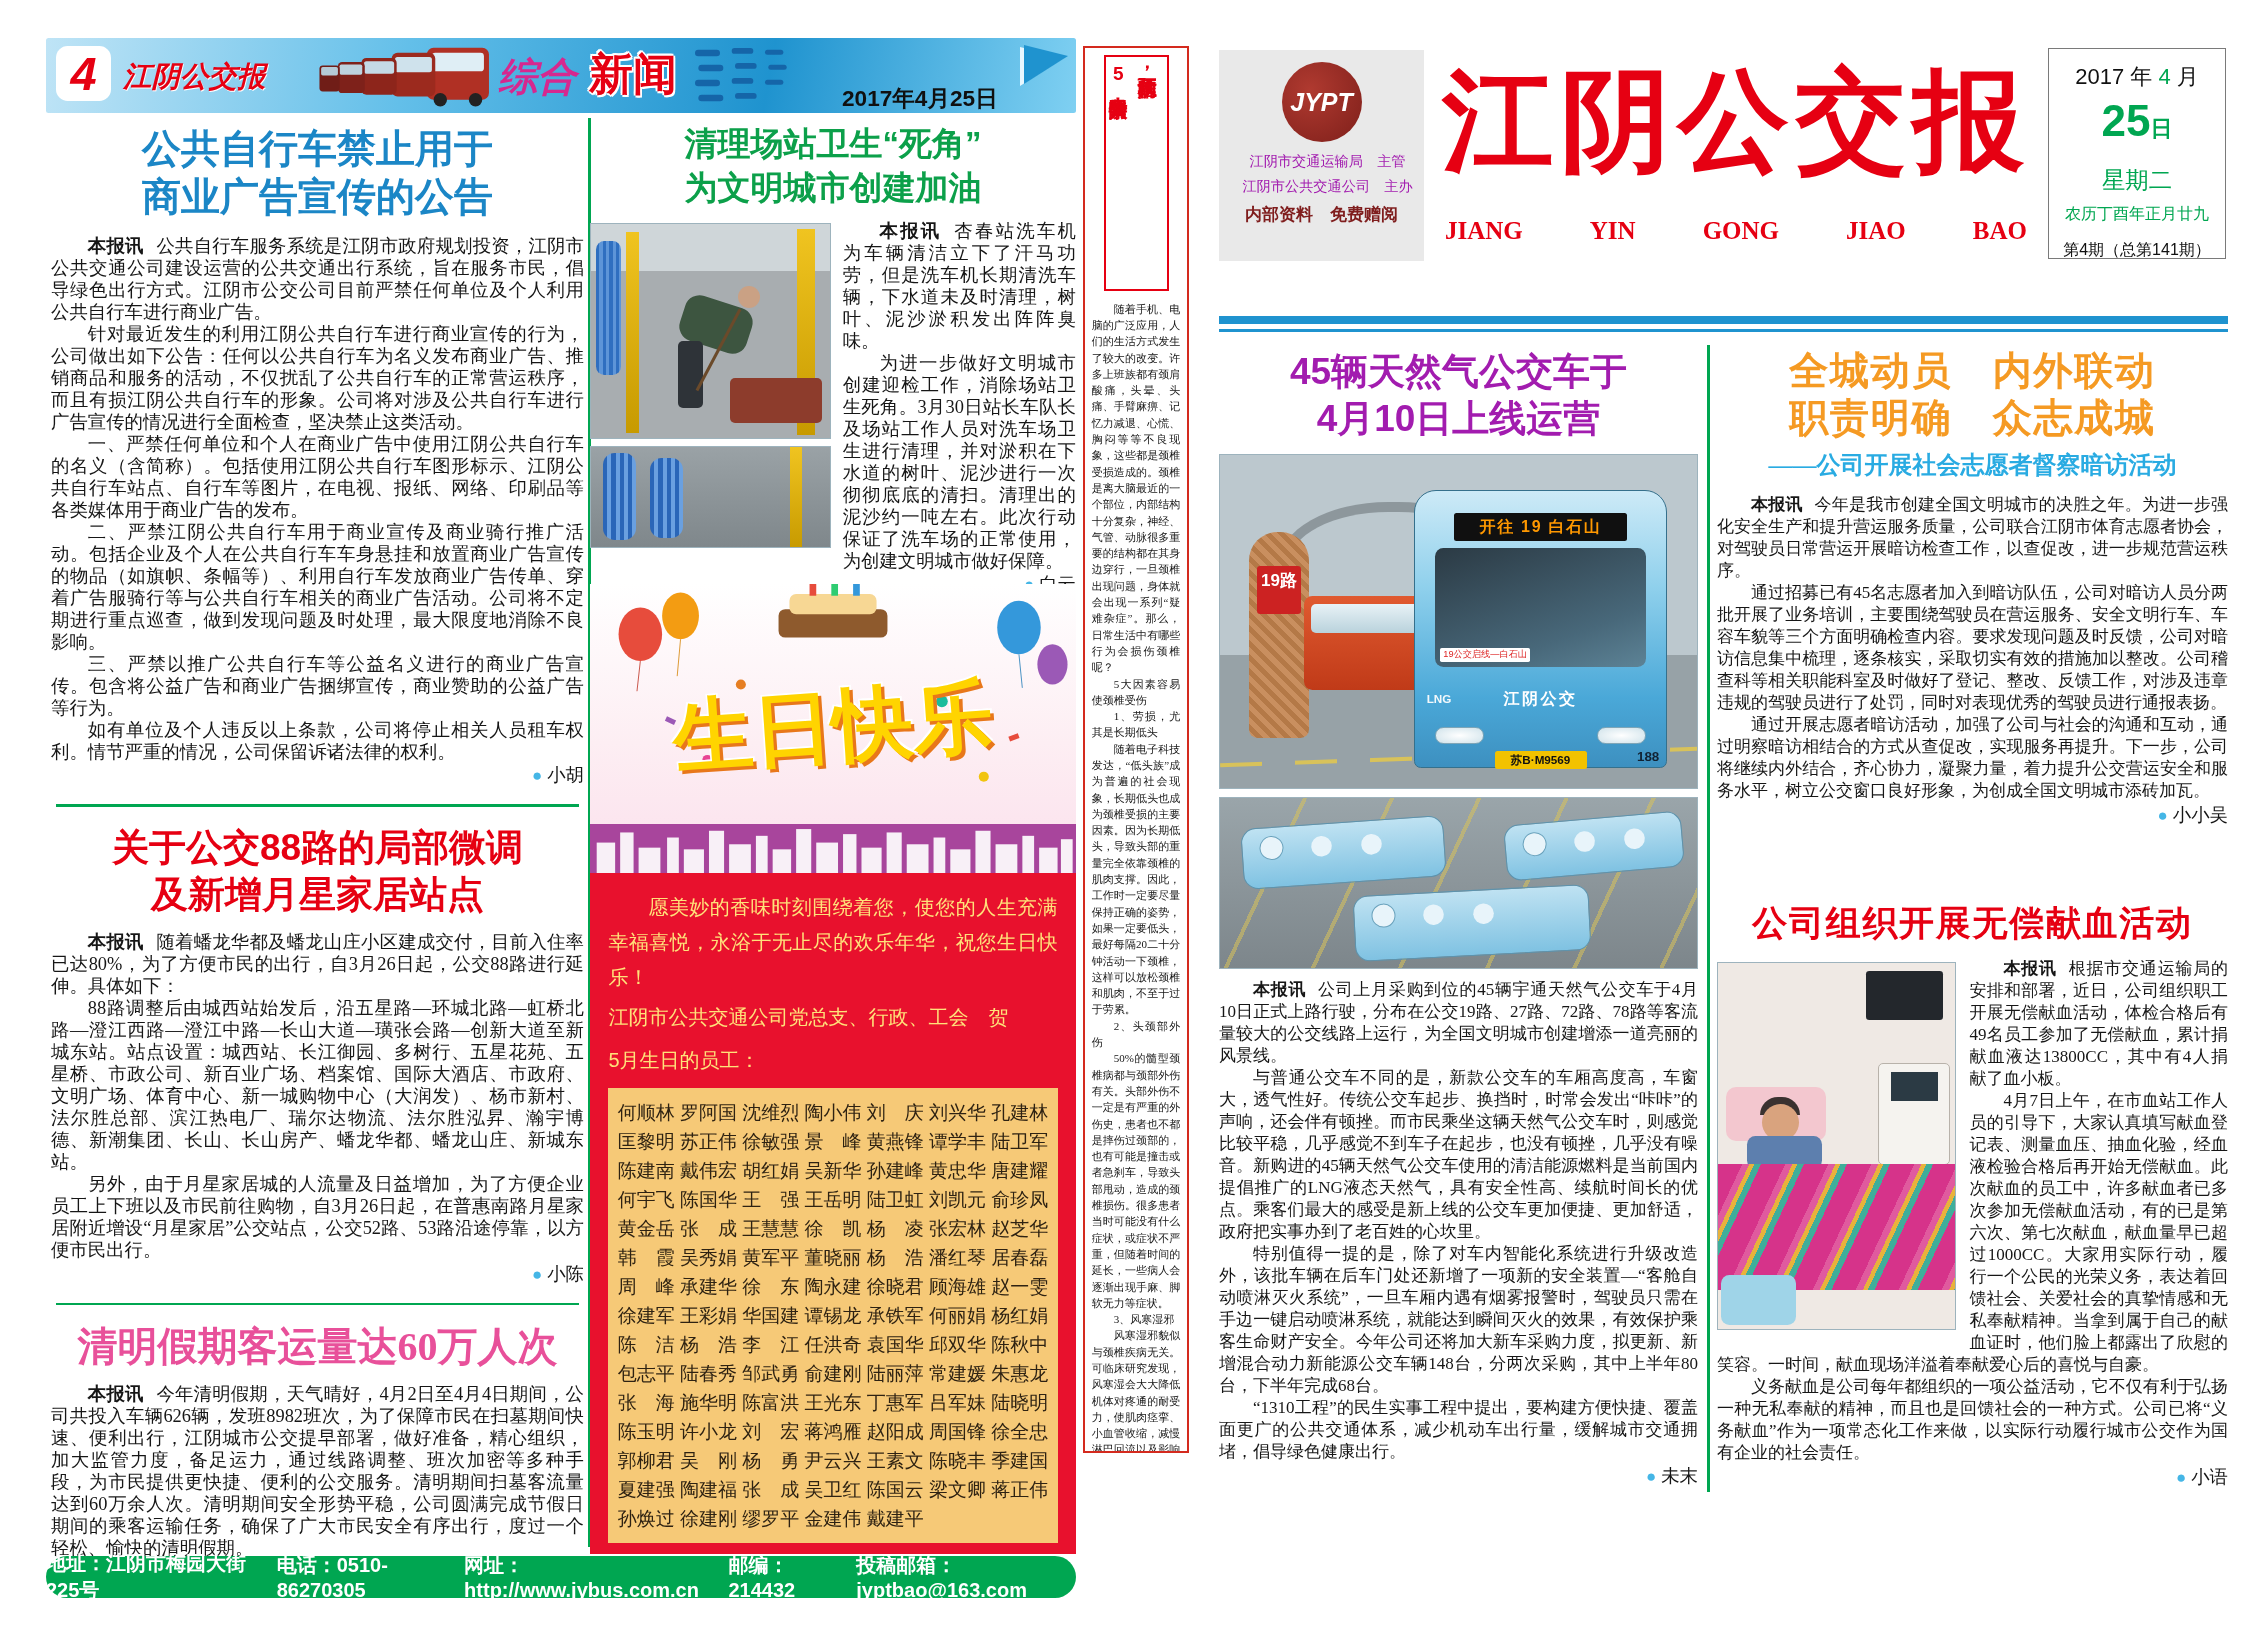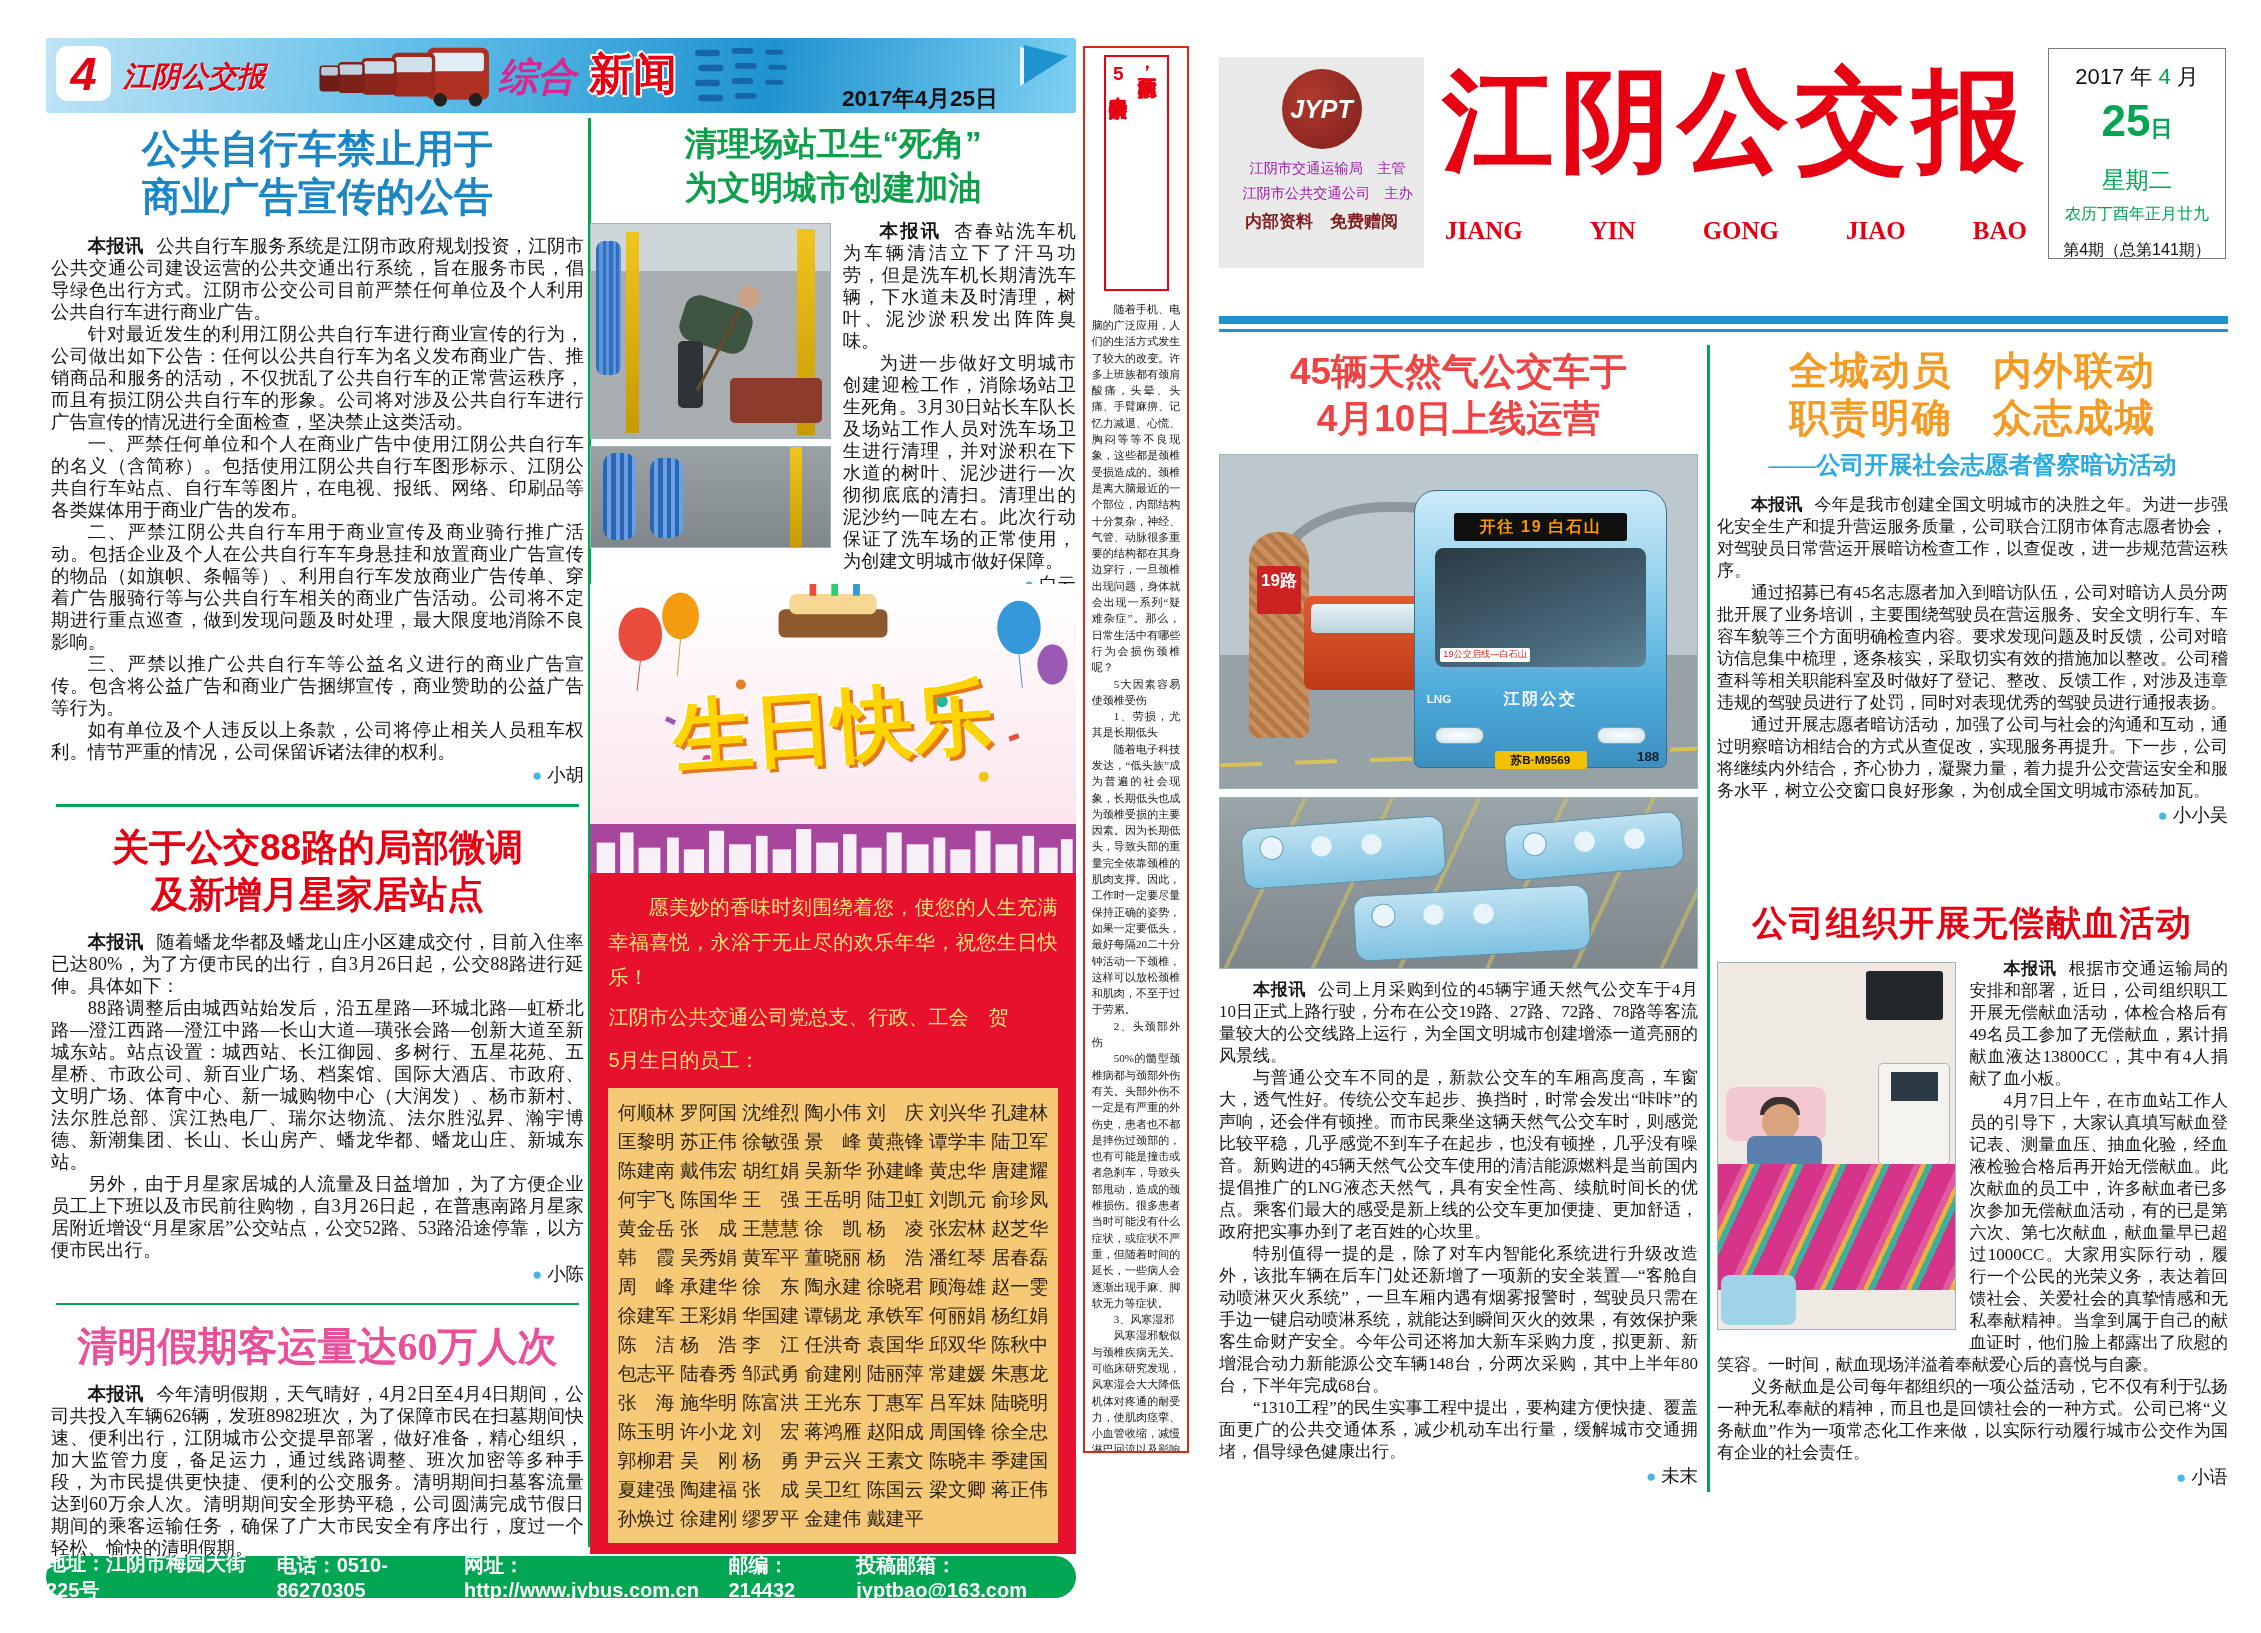--- a/index.html
+++ b/index.html
@@ -74,42 +74,42 @@
   
   #neck-strip{position:absolute;left:1083px;top:46px;width:106px;height:1407px;border:2.5px solid #d42a1e;
      box-sizing:border-box;background:#fff;padding:6.7px 6.7px;overflow:hidden;}
   .striptitle{writing-mode:vertical-rl;text-orientation:upright;color:#e60012;font-weight:bold;font-size:19px;
      line-height:1.55;border:2.5px solid #e60012;height:236px;padding:6.7px 4.2px;margin:0 auto 10px;width:65px;box-sizing:border-box;}
   .striptitle span{display:block;}
   .stripbody{font-size:11px;line-height:16.3px;text-align:justify;font-family:"Liberation Serif",serif;color:#161616;}
   .stripbody p{margin:0;text-indent:2em;}
   
   #right-page{position:absolute;left:1219px;top:38px;width:1009px;height:1558px;}
-  .pubbox{position:absolute;left:0;top:19px;width:205px;height:211px;background:#e9e9e9;text-align:center;}
+  .pubbox{position:absolute;left:0;top:12px;width:205px;height:211px;background:#e9e9e9;text-align:center;}
   .logo{width:80px;height:80px;border-radius:50%;background:radial-gradient(circle at 35% 35%,#b03a30,#7e1f1a);
      color:#fff;font-weight:bold;font-style:italic;font-size:25px;line-height:80px;margin:11.7px auto 10px;}
   .publine{font-size:14.2px;margin:5.9px 0;color:#a21caf;padding-left:12px;}
   .pubnote{font-size:17px;color:#7f1d1d;font-weight:bold;margin-top:7px;font-family:"Liberation Serif",serif;}
   .mast-title{position:absolute;left:214px;top:13.4px;width:607px;text-align:center;color:#e60012;
      font-size:111px;line-height:142px;font-weight:bold;font-family:"Liberation Serif",serif;letter-spacing:6.7px;white-space:nowrap;}
   .mast-pinyin{position:absolute;left:226px;top:179px;width:582px;display:flex;justify-content:space-between;
      color:#e60012;font-size:25px;font-weight:bold;font-family:"Liberation Serif",serif;}
   .datebox{position:absolute;left:829px;top:10px;width:178px;height:211px;border:1.7px solid #7a7a7a;background:#fff;
      box-sizing:border-box;padding-top:13.4px;text-align:center;}
   .db1{font-size:22px;color:#111;}
   .db-green{color:#00a651;}
   .db-day{font-size:44px;font-weight:bold;color:#00a651;line-height:50px;margin-top:3.3px;}
   .db-day small{font-size:22px;font-weight:bold;}
   .db-week{font-size:23.4px;color:#00a651;margin-top:10px;}
   .db-lunar{font-size:16px;color:#00a651;margin-top:8.4px;}
   .db-issue{font-size:16px;color:#111;margin-top:15px;}
   .rule-thick{position:absolute;left:0;top:278px;width:1009px;height:7.5px;background:#1f93cf;}
   .rule-thin{position:absolute;left:0;top:291px;width:1009px;height:2.5px;background:#1f93cf;}
   #colC{position:absolute;left:0;top:307px;width:479px;}
-  .t-blue2{font-size:37px;line-height:47px;font-weight:bold;color:#ef4444;text-align:center;margin:3.3px 0 11.7px;}
+  .t-blue2{font-size:37px;line-height:47px;font-weight:bold;color:#a21caf;text-align:center;margin:3.3px 0 11.7px;}
   .body2{font-size:17px;line-height:22px;text-align:justify;color:#161616;font-family:"Liberation Serif",serif;}
   .body2 p{margin:0;text-indent:2em;}
   
   .ph-busstop{width:479px;height:335px;background:linear-gradient(#bcc8ce 0 60%,#97a2a7 60% 100%);margin-bottom:8.4px;}
   .roadline{position:absolute;left:0;bottom:28.5px;width:479px;height:4.2px;background:repeating-linear-gradient(90deg,#d8c25a 0 42px,transparent 42px 75px);transform:rotate(-2deg);}
   .pillar{position:absolute;left:28.5px;top:77px;width:60px;height:206px;border-radius:28.5px 28.5px 8.4px 8.4px;
      background:repeating-linear-gradient(45deg,#c98f5f 0 5px,#b47947 5px 10px);}
   .pillar-sign{position:absolute;left:37px;top:111px;width:44px;height:48px;background:#cc2222;color:#fff;
      font-size:17px;font-weight:bold;text-align:center;line-height:25px;border-radius:3.3px;padding-top:2px;box-sizing:border-box;}
   .shelter-roof{position:absolute;left:59px;top:47px;width:209px;height:62px;border:10px solid #8d979c;border-bottom:none;

